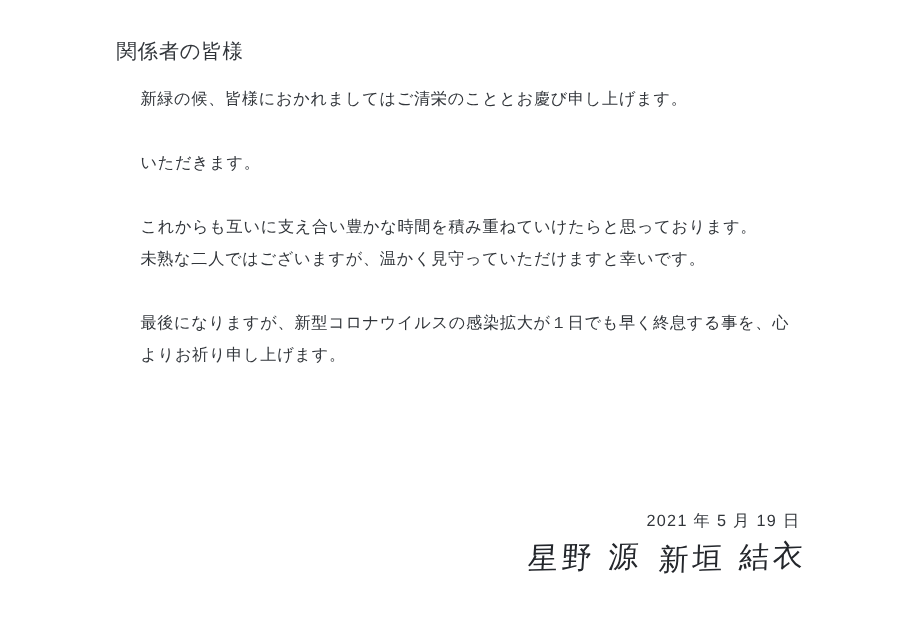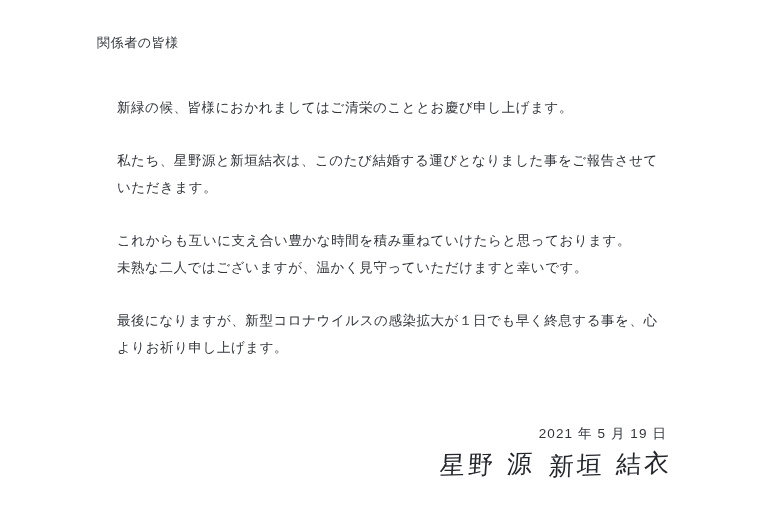--- a/index.html
+++ b/index.html
@@ -21,25 +21,25 @@
     background: #ffffff;
     box-sizing: border-box;
   }
   .content {
     position: absolute;
     left: 97px;
     top: 30px;
     width: 570px;
   }
   .salutation {
-    font-size: 13px;
+    font-size: 17px;
     line-height: 26px;
     letter-spacing: 0.6px;
     color: #31353a;
-    margin: 0 0 38px 0;
+    margin: 0 0 13px 0;
     white-space: nowrap;
   }
   .para {
     margin: 0 0 26px 0;
   }
   .para .line {
     font-size: 13.5px;
     line-height: 27px;
     letter-spacing: 0.55px;
     color: #31353a;
@@ -83,21 +83,20 @@
 
   <div class="content">
 
     <p class="salutation">関係者の皆様</p>
 
     <div class="para">
       <div class="line">新緑の候、皆様におかれましてはご清栄のこととお慶び申し上げます。</div>
     </div>
 
     <div class="para">
-      <div class="line">私たち、星野源と新垣結衣は、このたび結婚する運びとなりました事をご報告させて</div>
       <div class="line">いただきます。</div>
     </div>
 
     <div class="para">
       <div class="line">これからも互いに支え合い豊かな時間を積み重ねていけたらと思っております。</div>
       <div class="line">未熟な二人ではございますが、温かく見守っていただけますと幸いです。</div>
     </div>
 
     <div class="para">
       <div class="line">最後になりますが、新型コロナウイルスの感染拡大が１日でも早く終息する事を、心</div>

